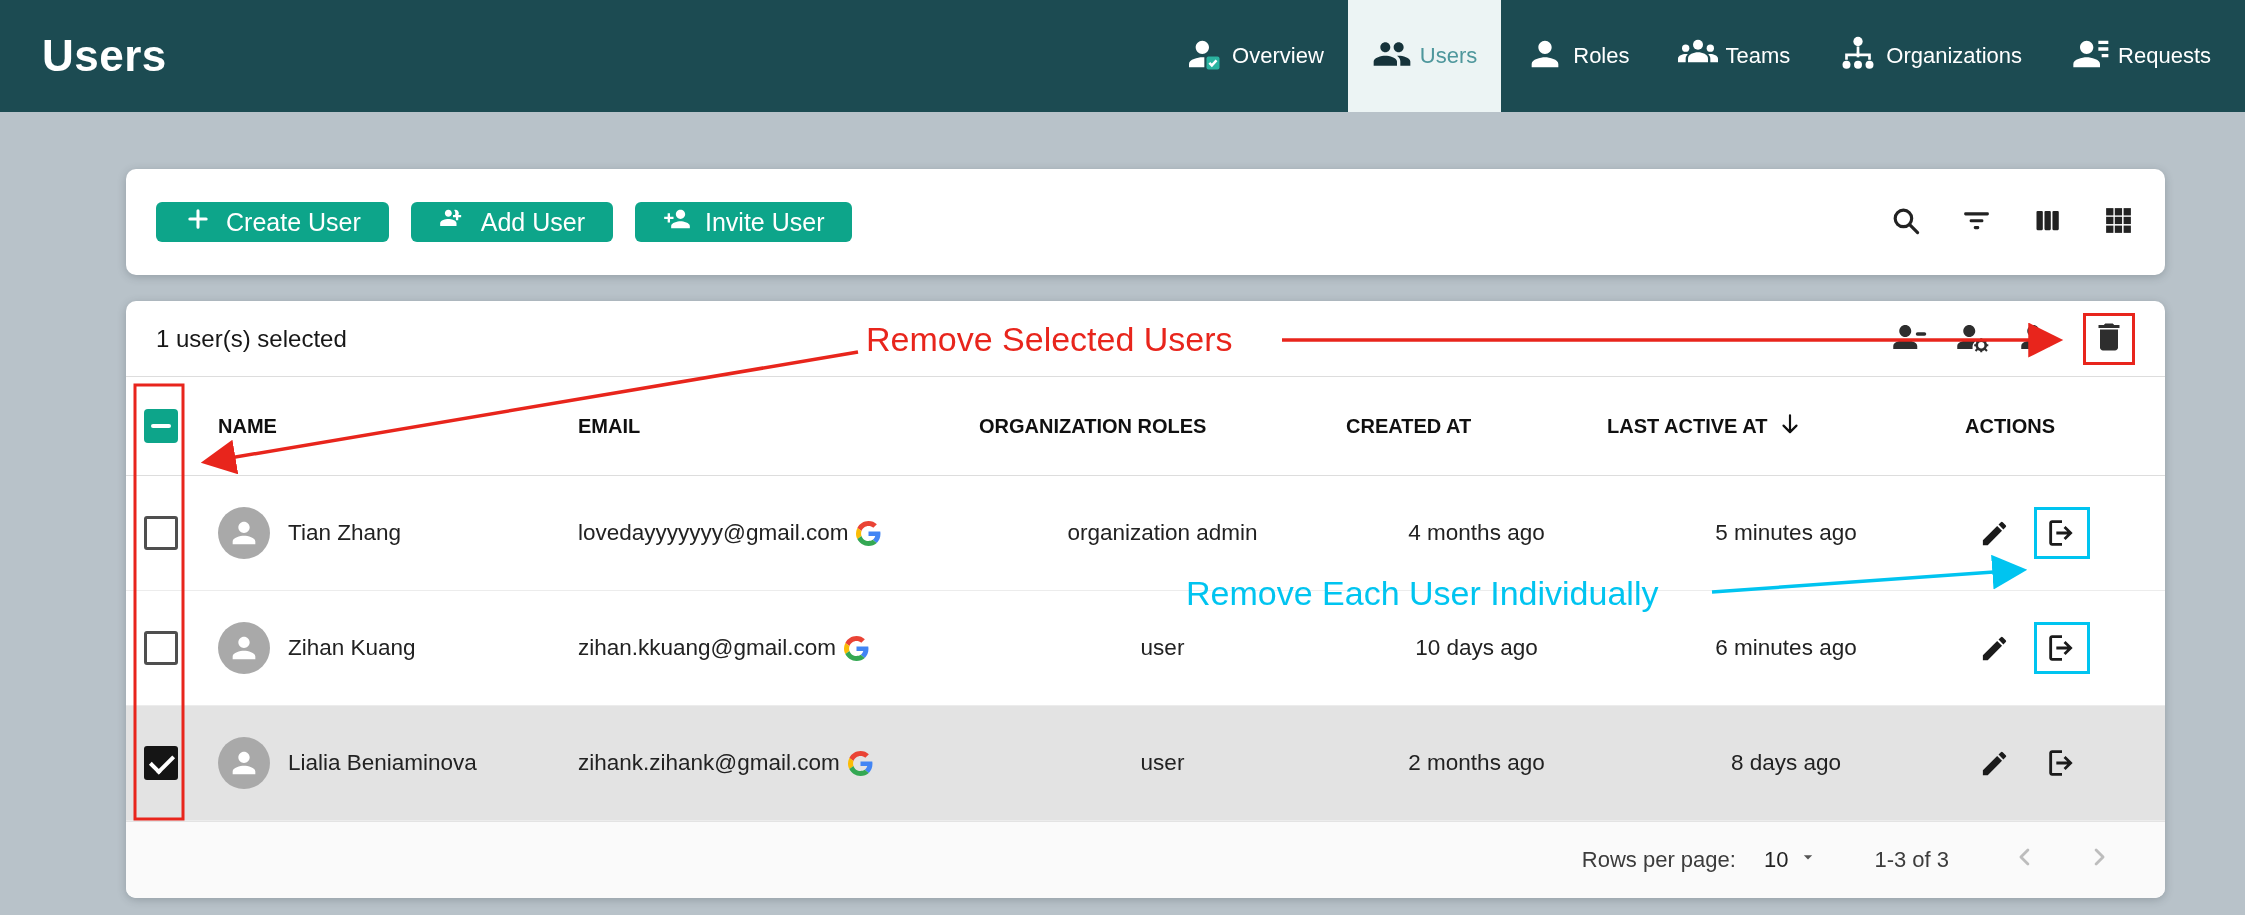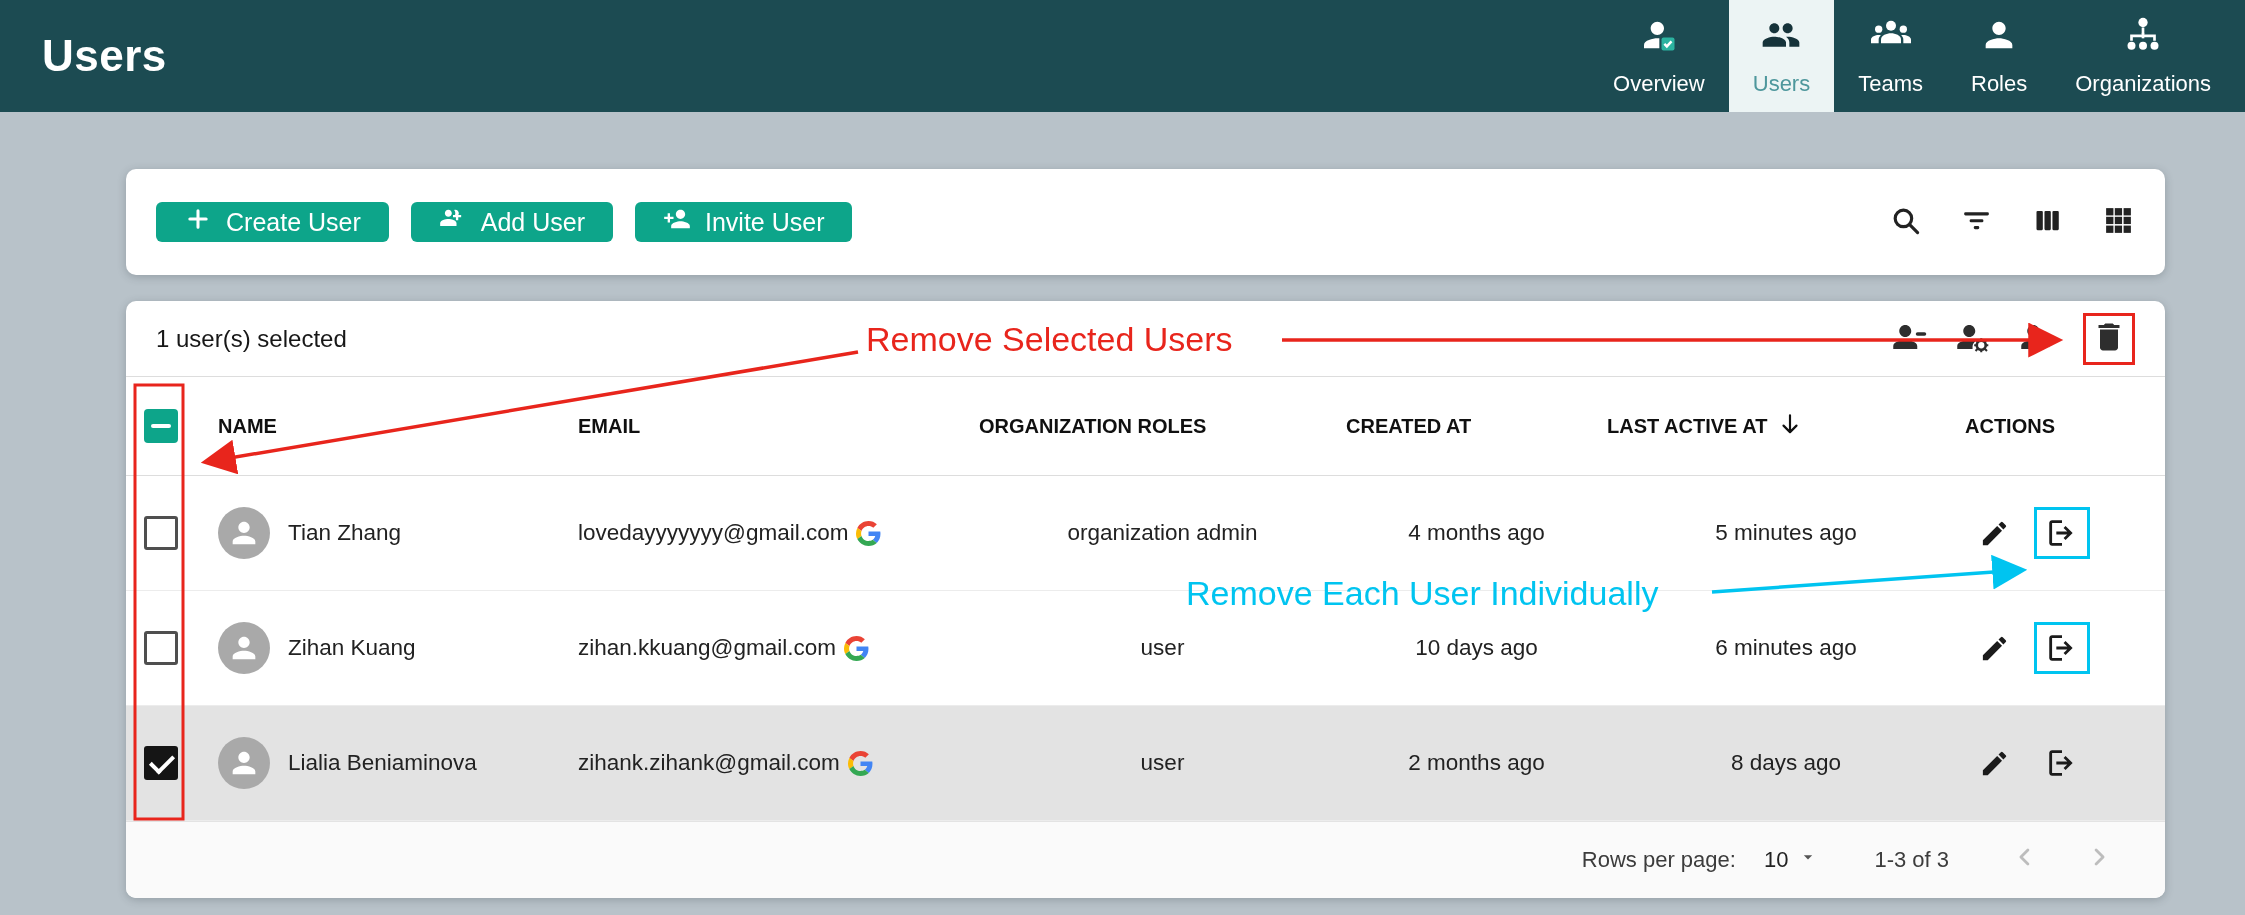--- a/index.html
+++ b/index.html
@@ -3,21 +3,21 @@
 <meta charset="utf-8">
 <style>
   *{margin:0;padding:0;box-sizing:border-box;}
   html,body{background:#9aa5ad;}
   .page{position:relative;width:2245px;height:915px;background:#b8c2c9;font-family:"Liberation Sans",sans-serif;overflow:hidden;}
 
   
   .appbar{display:flex;align-items:stretch;height:112px;background:#1c4b52;}
   .app-title{align-self:center;margin-left:42px;font-size:44px;font-weight:700;color:#fff;letter-spacing:.5px;}
   .nav{margin-left:auto;display:flex;align-items:stretch;padding-right:10px;}
-  .nav-item{display:flex;flex-direction:column;align-items:center;justify-content:space-between;gap:8px;padding:15px 24px;color:#fff;cursor:pointer;}
+  .nav-item{display:flex;flex-direction:row;align-items:center;justify-content:space-between;gap:8px;padding:15px 24px;color:#fff;cursor:pointer;}
   .nav-item svg{width:40px;height:40px;}
   .nav-label{font-size:22px;color:#fff;}
   .nav-item.active{background:#ecf4f4;color:#16333a;}
   .nav-item.active .nav-label{color:#4e979c;}
 
   
   .card{position:absolute;left:126px;width:2039px;background:#fff;border-radius:10px;box-shadow:0 2px 8px rgba(40,50,60,.25);}
   .toolbar{top:169px;height:106px;display:flex;align-items:center;padding:0 30px;gap:22px;}
   .btn{display:flex;align-items:center;gap:14px;height:40px;padding:0 28px;border:none;border-radius:6px;background:#0da58a;color:#fff;font-size:25px;font-family:inherit;cursor:pointer;}
   .btn svg{width:28px;height:28px;}
@@ -93,55 +93,64 @@
           <svg viewBox="0 0 24 24" fill="currentColor">
               <path d="M16 11c1.66 0 2.99-1.34 2.99-3S17.66 5 16 5c-1.66 0-3 1.34-3 3s1.34 3 3 3zm-8 0c1.66 0 2.99-1.34 2.99-3S9.66 5 8 5C6.34 5 5 6.34 5 8s1.34 3 3 3zm0 2c-2.33 0-7 1.17-7 3.5V19h14v-2.5c0-2.33-4.67-3.5-7-3.5zm8 0c-.29 0-.62.02-.97.05 1.16.84 1.97 1.97 1.97 3.45V19h6v-2.5c0-2.33-4.67-3.5-7-3.5z"></path>
             </svg>
         </span>
         <span class="nav-label">Users</span>
       </div>
 
       <div class="nav-item">
         <span>
           <svg viewBox="0 0 24 24" fill="currentColor">
+              <path d="M12 12c2.2 0 4-1.8 4-4s-1.8-4-4-4-4 1.8-4 4 1.8 4 4 4zm0 2c-2.7 0-8 1.3-8 4v2h16v-2c0-2.7-5.3-4-8-4z"></path>
+            </svg>
+        </span>
+        <span class="nav-label">Roles</span>
+      </div>
+
+      <div class="nav-item">
+        <span>
+          <svg viewBox="0 0 24 24" fill="currentColor">
               <circle cx="12" cy="6.5" r="3"></circle>
               <circle cx="4.6" cy="8.5" r="2.2"></circle>
               <circle cx="19.4" cy="8.5" r="2.2"></circle>
               <path d="M12 11c-2.6 0-6 1.3-6 3.8V17h12v-2.2c0-2.5-3.4-3.8-6-3.8z"></path>
               <path d="M4.6 12c-1.9 0-4.6 1-4.6 2.8V17h4.6v-2.2c0-1 .5-1.9 1.3-2.6-.5-.1-.9-.2-1.3-.2z"></path>
               <path d="M19.4 12c-.4 0-.8.1-1.3.2.8.7 1.3 1.6 1.3 2.6V17H24v-2.2c0-1.8-2.7-2.8-4.6-2.8z"></path>
             </svg>
         </span>
         <span class="nav-label">Teams</span>
-      </div>
-
-      <div class="nav-item">
-        <span>
-          <svg viewBox="0 0 24 24" fill="currentColor">
-              <path d="M12 12c2.2 0 4-1.8 4-4s-1.8-4-4-4-4 1.8-4 4 1.8 4 4 4zm0 2c-2.7 0-8 1.3-8 4v2h16v-2c0-2.7-5.3-4-8-4z"></path>
-            </svg>
-        </span>
-        <span class="nav-label">Roles</span>
       </div>
 
       <div class="nav-item">
         <span>
           <svg viewBox="0 0 24 24" fill="currentColor">
               <circle cx="12" cy="4.5" r="2.8"></circle>
               <path d="M11.2 7.5h1.6v4h-1.6z"></path>
               <path d="M4.3 15.5h1.6v-2.2h12.2v2.2h1.6v-3.8H4.3z"></path>
               <path d="M11.2 11h1.6v3h-1.6z"></path>
               <circle cx="5.1" cy="18.5" r="2.4"></circle>
               <circle cx="12" cy="18.5" r="2.4"></circle>
               <circle cx="18.9" cy="18.5" r="2.4"></circle>
             </svg>
         </span>
         <span class="nav-label">Organizations</span>
       </div>
 
+      <div class="nav-item">
+        <span>
+          <svg viewBox="0 0 24 24" fill="currentColor">
+              <path d="M10 12c2.2 0 4-1.8 4-4s-1.8-4-4-4-4 1.8-4 4 1.8 4 4 4zm0 2c-2.7 0-8 1.3-8 4v2h16v-2c0-2.7-5.3-4-8-4z"></path>
+              <path d="M17 4h6v2h-6zM17 8h6v2h-6zM19 12h4v2h-4z"></path>
+            </svg>
+        </span>
+        <span class="nav-label">Requests</span>
+      </div>
 
     </div>
   </div>
 
   <div class="card toolbar">
     <button class="btn">
       <span>
         <svg viewBox="0 0 24 24" fill="none" stroke="#fff" stroke-width="2.6" stroke-linecap="round">
             <path d="M12 5v14M5 12h14"></path>
           </svg>

